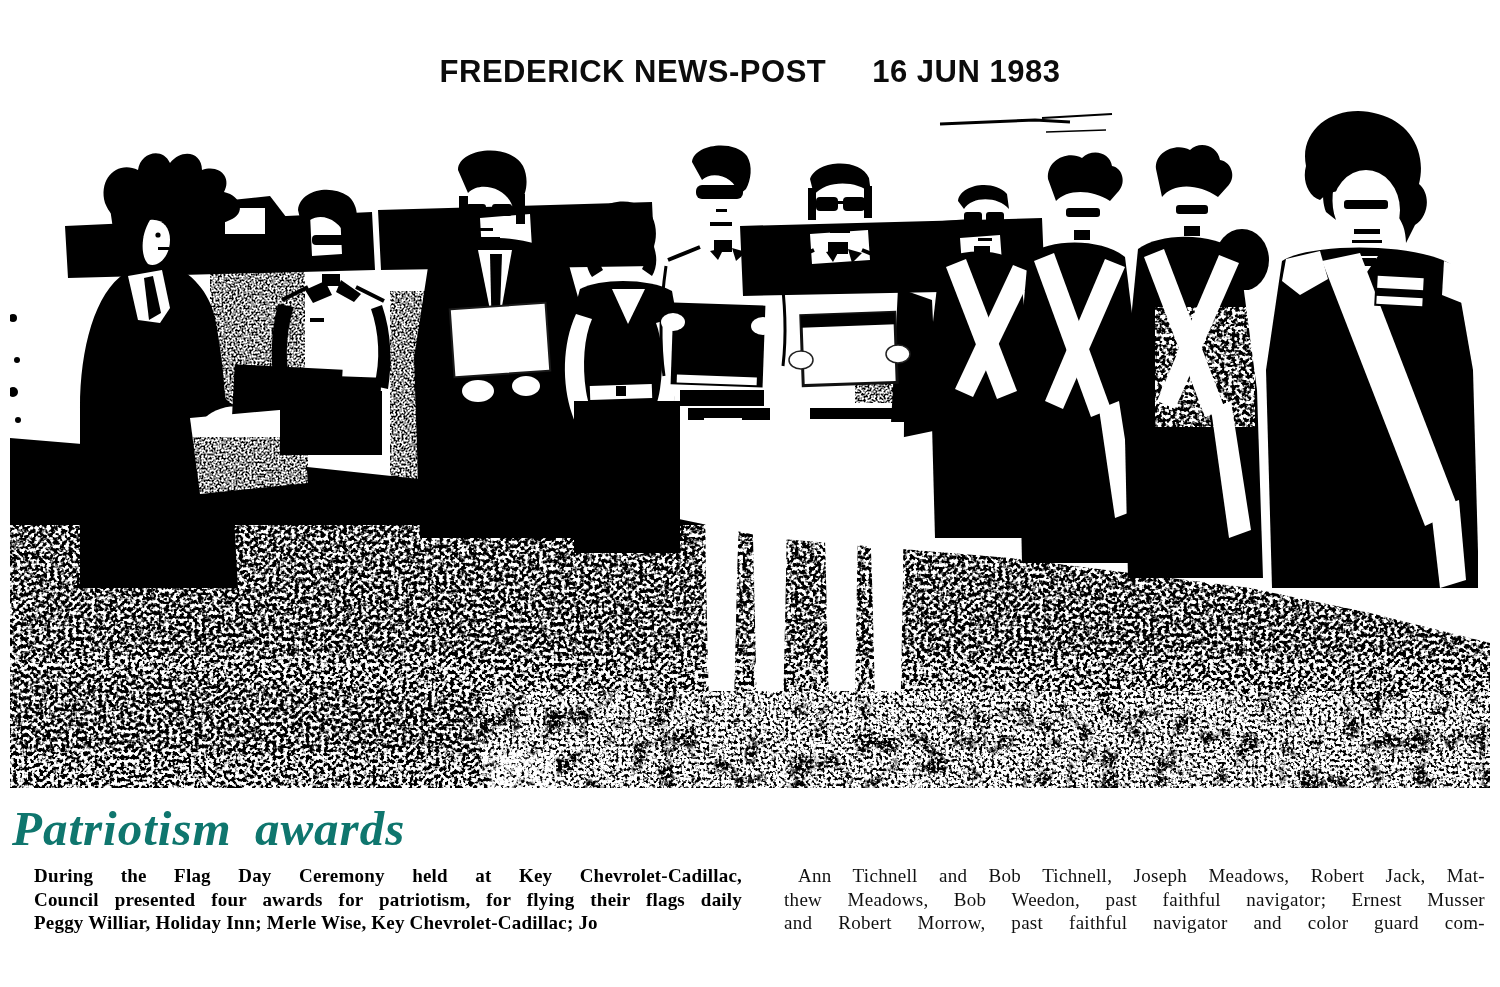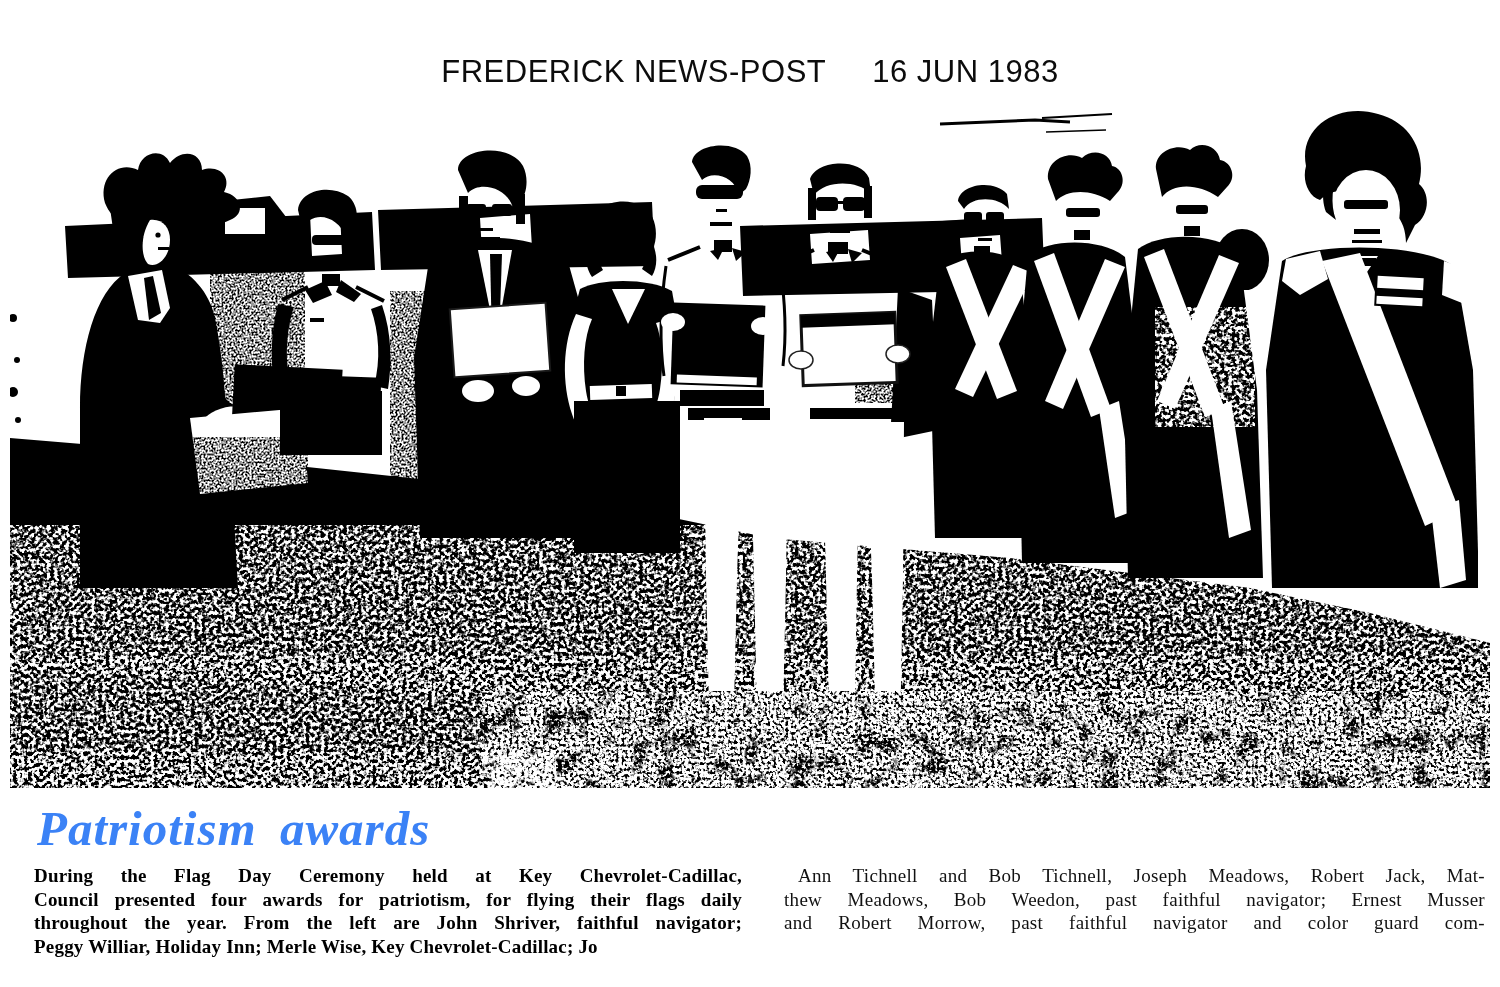--- a/index.html
+++ b/index.html
@@ -1,26 +1,26 @@
 <!DOCTYPE html>
 <html><head>
 <meta charset="utf-8">
 <style>
   html,body{margin:0;padding:0;background:#fff;}
   body{width:1500px;height:987px;position:relative;overflow:hidden;
        font-family:"Liberation Serif",serif;color:#000;}
   .masthead{position:absolute;top:54px;left:0;width:1500px;text-align:center;
-       font-family:"Liberation Sans",sans-serif;font-weight:normal;font-size:31px;
+       font-family:"Liberation Sans",sans-serif;font-weight:bold;font-size:31px;
        letter-spacing:.5px;color:#0c0c0c;}
   .masthead .pub{margin-right:46px;}
   .photo-wrap{position:absolute;left:10px;top:108px;width:1480px;height:680px;}
   .photo-wrap svg{display:block;width:1480px;height:680px;}
-  .headline{position:absolute;left:37px;top:800px;width:900px;
+  .headline{position:absolute;left:12px;top:800px;width:900px;
        font-family:"Liberation Serif",serif;font-style:italic;font-weight:bold;
-       font-size:49px;letter-spacing:1px;word-spacing:10px;color:#3b82f6;}
+       font-size:49px;letter-spacing:1px;word-spacing:10px;color:#0f766e;}
   .caption{position:absolute;left:34px;top:864px;width:1451px;display:flex;}
   .col{font-size:19px;line-height:23.6px;}
   .col-left{width:708px;font-weight:bold;letter-spacing:.2px;}
   .col-right{width:701px;margin-left:42px;font-weight:normal;
        letter-spacing:.3px;word-spacing:2.5px;color:#111;}
   .cap-line{text-align:justify;text-align-last:justify;white-space:normal;}
   .cap-line.last{text-align:left;text-align-last:left;}
   .cap-line.indent{padding-left:14px;}
 </style>
 </head>
@@ -283,21 +283,20 @@
   </g>
 </svg>
 </div>
 
 <div class="headline">Patriotism awards</div>
 
 <div class="caption">
   <div class="col col-left">
     <div class="cap-line">During the Flag Day Ceremony held at Key Chevrolet-Cadillac,</div>
     <div class="cap-line">Council presented four awards for patriotism, for flying their flags daily</div>
-    <div class="cap-line">throughout the year. From the left are John Shriver, faithful navigator;</div>
     <div class="cap-line last">Peggy Williar, Holiday Inn; Merle Wise, Key Chevrolet-Cadillac; Jo</div>
   </div>
   <div class="col col-right">
     <div class="cap-line indent">Ann Tichnell and Bob Tichnell, Joseph Meadows, Robert Jack, Mat-</div>
     <div class="cap-line">thew Meadows, Bob Weedon, past faithful navigator; Ernest Musser</div>
     <div class="cap-line">and Robert Morrow, past faithful navigator and color guard com-</div>
   </div>
 </div>
 
 </body></html>

